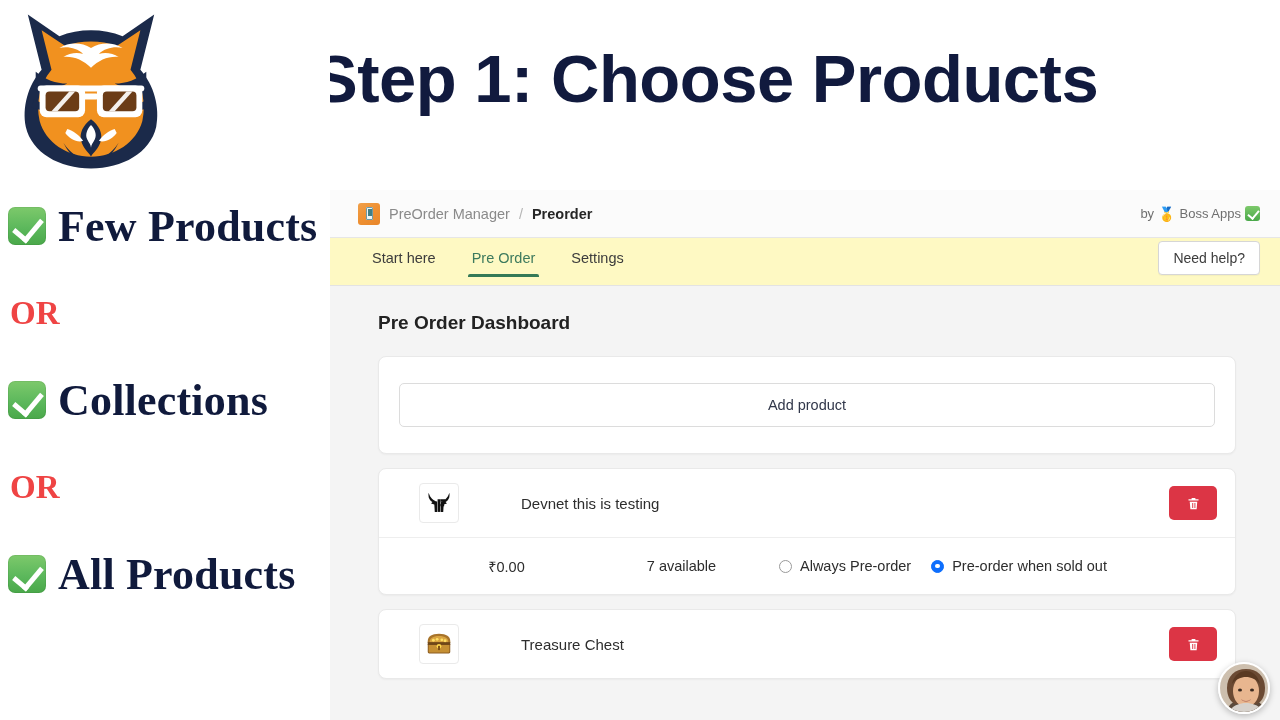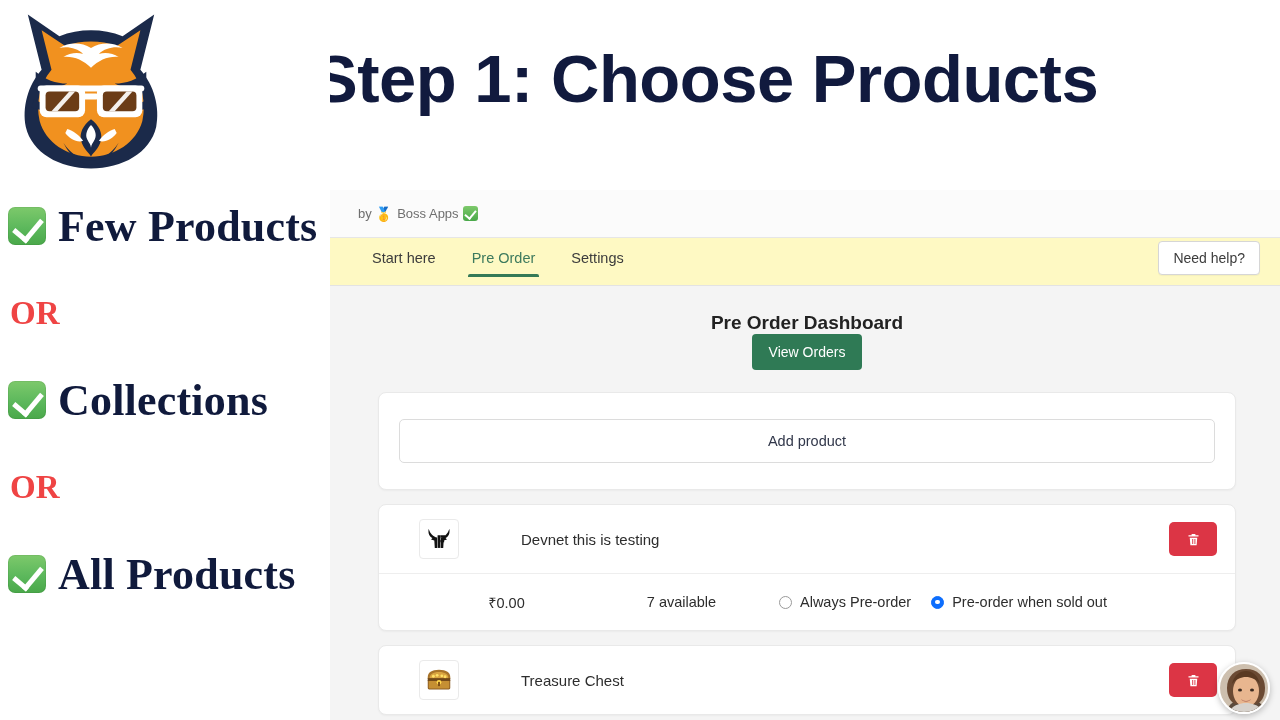--- a/index.html
+++ b/index.html
@@ -100,21 +100,21 @@
   }
   .help-btn-wrap { display: flex; align-items: center; }
   .help-btn {
     background: #ffffff; border: 1px solid #d6d6d6; border-radius: 4px;
     padding: 8px 14px; font-size: 14px; color: #3c3c3c; cursor: pointer;
     font-family: "Liberation Sans", sans-serif; box-shadow: 0 1px 1px rgba(0,0,0,.04);
   }
 
   .app-body { padding: 26px 44px 0 48px; }
 
-  .dash-head { display: flex; align-items: center; justify-content: space-between; margin-bottom: 22px; flex-direction: column; }
+  .dash-head { display: flex; align-items: center; justify-content: space-between; margin-bottom: 22px; }
   .dash-title { font-size: 19px; font-weight: bold; color: #222; }
   .view-orders-btn {
     background: #2f7a55; color: #fff; border: none; border-radius: 4px;
     padding: 10px 17px; font-size: 14px; cursor: pointer;
     font-family: "Liberation Sans", sans-serif;
   }
 
   .card {
     background: #fff; border: 1px solid #e9e9e9; border-radius: 8px;
     box-shadow: 0 1px 2px rgba(0,0,0,.04); margin-bottom: 14px;
@@ -161,20 +161,26 @@
   }
 </style>
 </head>
 <body>
 
 <div class="screen">
 
   <div class="app-window">
 
     <div class="app-topbar">
+      <div class="breadcrumb">
+        <span class="app-icon"></span>
+        <span class="crumb-app">PreOrder Manager</span>
+        <span class="crumb-sep">/</span>
+        <span class="crumb-current">Preorder</span>
+      </div>
       <div class="byline">
         <span>by</span>
         <span class="medal-icon">🥇</span>
         <span>Boss Apps</span>
         <span class="verified-icon"></span>
       </div>
     </div>
 
     <div class="app-tabs">
       <div class="tabs-group">
@@ -184,21 +190,20 @@
       </div>
       <div class="help-btn-wrap">
         <button class="help-btn">Need help?</button>
       </div>
     </div>
 
     <div class="app-body">
 
       <div class="dash-head">
         <div class="dash-title">Pre Order Dashboard</div>
-        <button class="view-orders-btn">View Orders</button>
       </div>
 
       <div class="card">
         <div class="card-pad">
           <button class="add-product-btn">Add product</button>
         </div>
       </div>
 
       <div class="card">
         <div class="prod-top">

